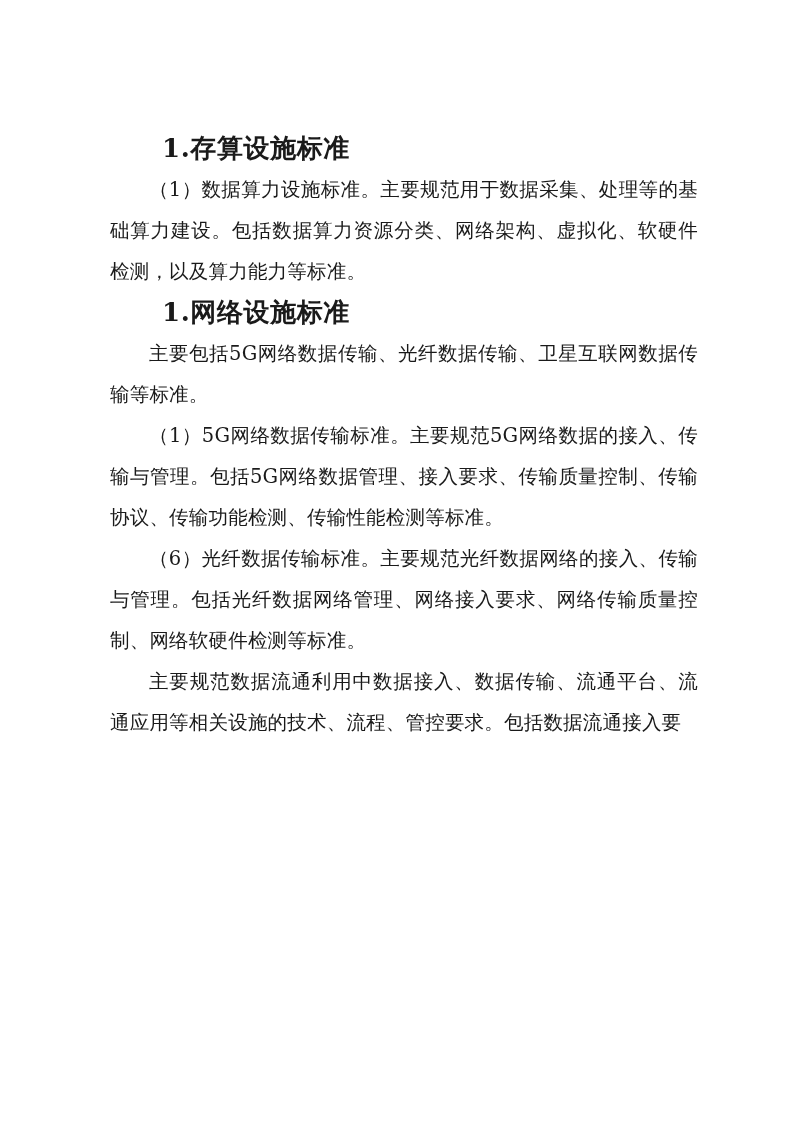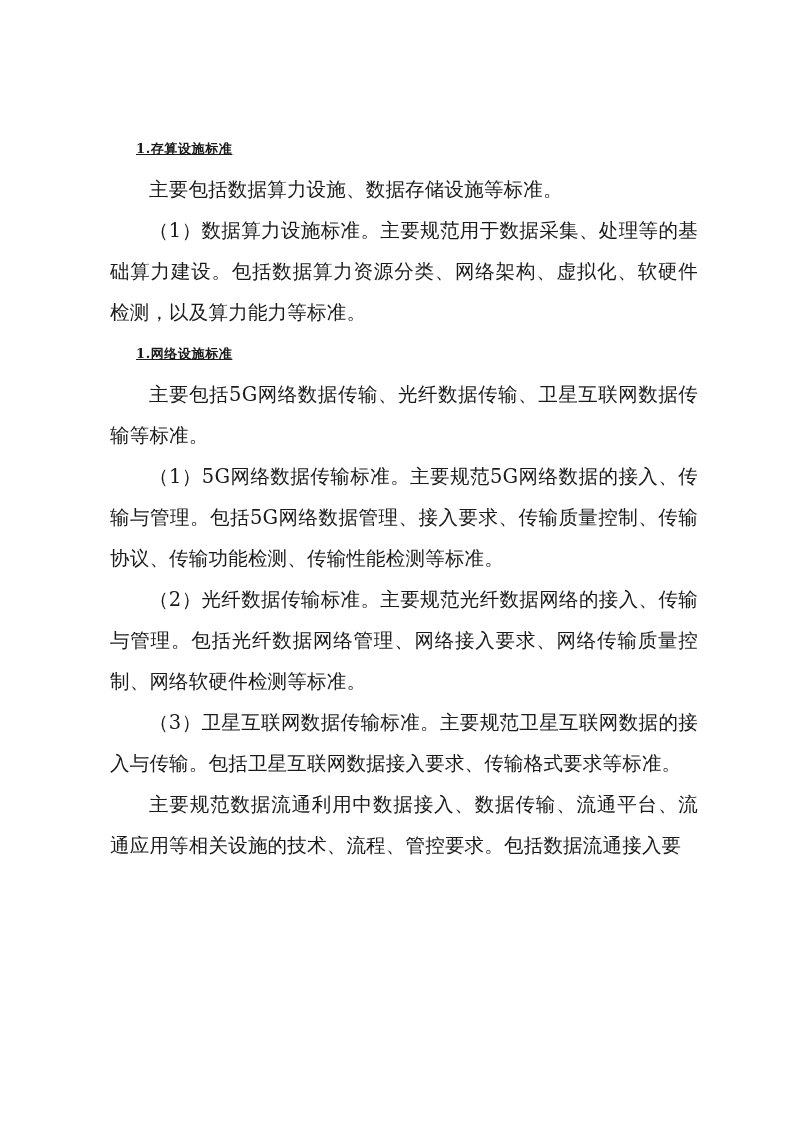--- a/index.html
+++ b/index.html
@@ -28,41 +28,38 @@
     text-align: justify;
     text-justify: inter-ideograph;
     letter-spacing: 0.2px;
   }
   .heading {
     font-weight: bold;
     margin: 0;
     text-indent: 2em;
     line-height: 41px;
     letter-spacing: 0.6px;
-    font-size: 13px;
-    text-decoration: underline;
+    font-size: 26px;
   }
   .para {
     margin: 0;
     text-indent: 2em;
     line-height: 41px;
   }
 </style>
 </head>
 <body>
 
 <div class="page">
   <div class="doc-body">
 
     <p class="heading">1.存算设施标准</p>
-    <p class="para">主要包括数据算力设施、数据存储设施等标准。</p>
     <p class="para">（1）数据算力设施标准。主要规范用于数据采集、处理等的基础算力建设。包括数据算力资源分类、网络架构、虚拟化、软硬件检测，以及算力能力等标准。</p>
 
     <p class="heading">1.网络设施标准</p>
     <p class="para">主要包括5G网络数据传输、光纤数据传输、卫星互联网数据传输等标准。</p>
     <p class="para">（1）5G网络数据传输标准。主要规范5G网络数据的接入、传输与管理。包括5G网络数据管理、接入要求、传输质量控制、传输协议、传输功能检测、传输性能检测等标准。</p>
-    <p class="para">（2）光纤数据传输标准。主要规范光纤数据网络的接入、传输与管理。包括光纤数据网络管理、网络接入要求、网络传输质量控制、网络软硬件检测等标准。</p>
-    <p class="para">（3）卫星互联网数据传输标准。主要规范卫星互联网数据的接入与传输。包括卫星互联网数据接入要求、传输格式要求等标准。</p>
+    <p class="para">（6）光纤数据传输标准。主要规范光纤数据网络的接入、传输与管理。包括光纤数据网络管理、网络接入要求、网络传输质量控制、网络软硬件检测等标准。</p>
 
     <p class="para">主要规范数据流通利用中数据接入、数据传输、流通平台、流通应用等相关设施的技术、流程、管控要求。包括数据流通接入要</p>
 
   </div>
 </div>
 
 </body></html>

